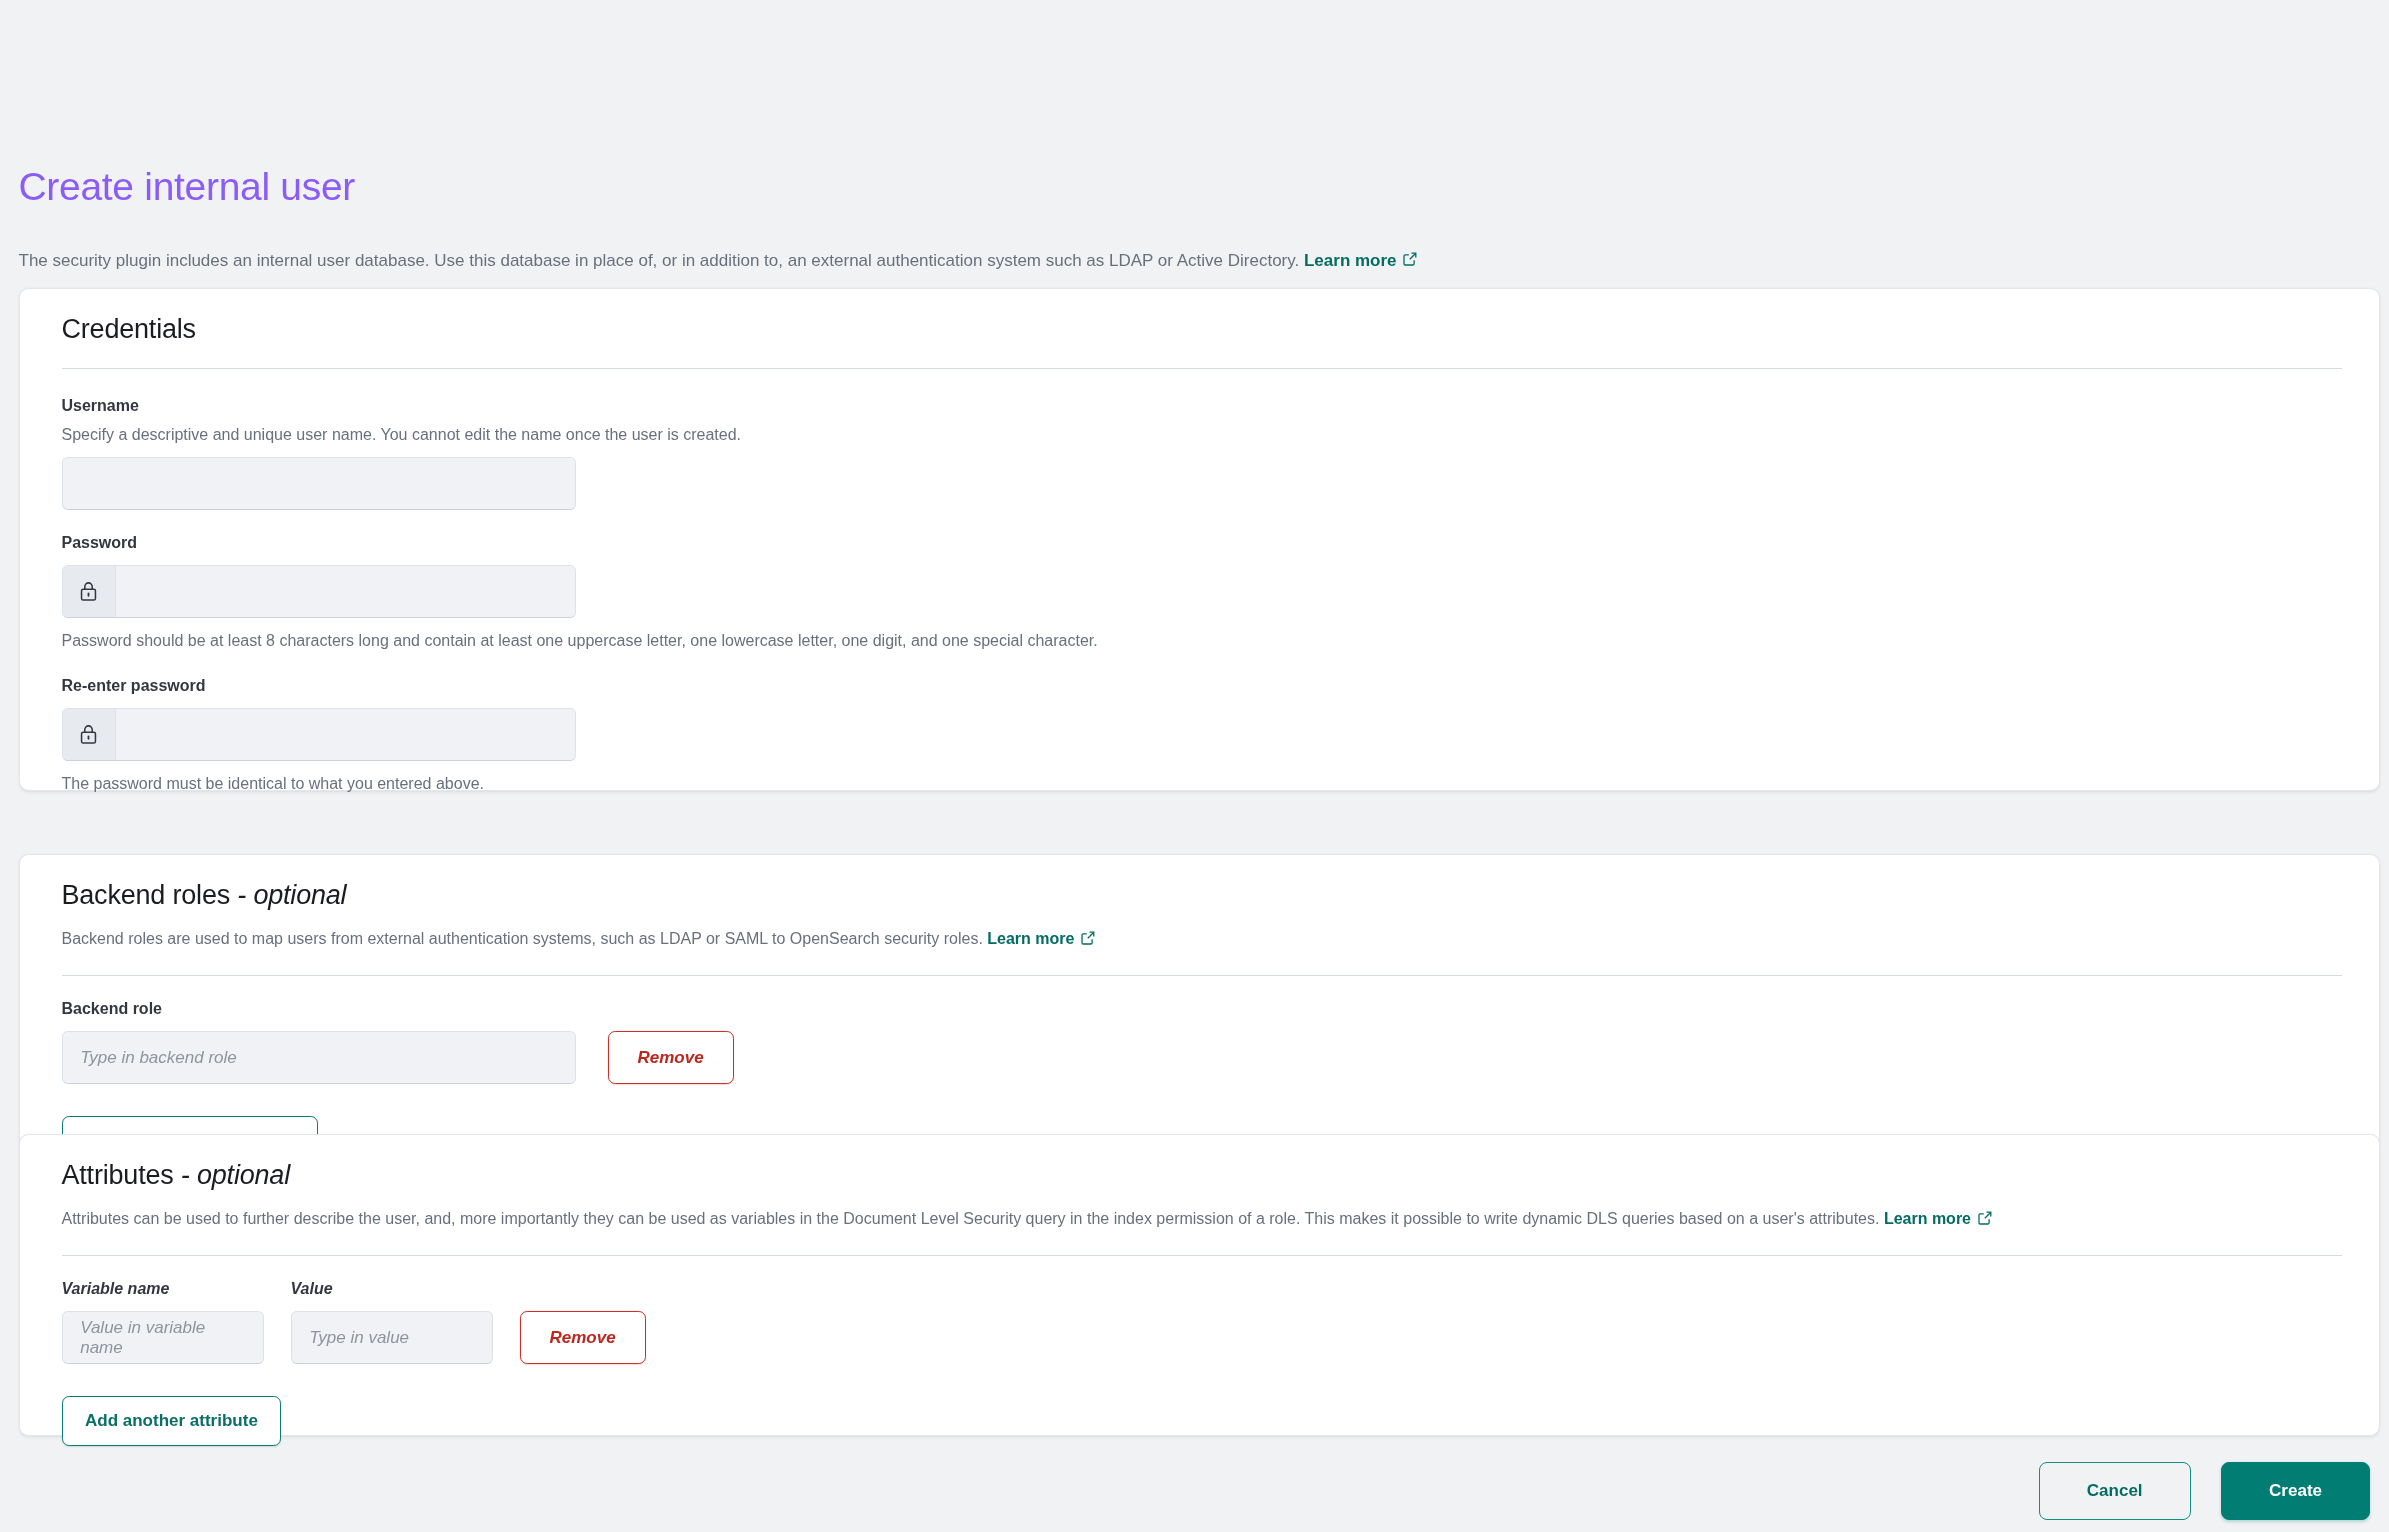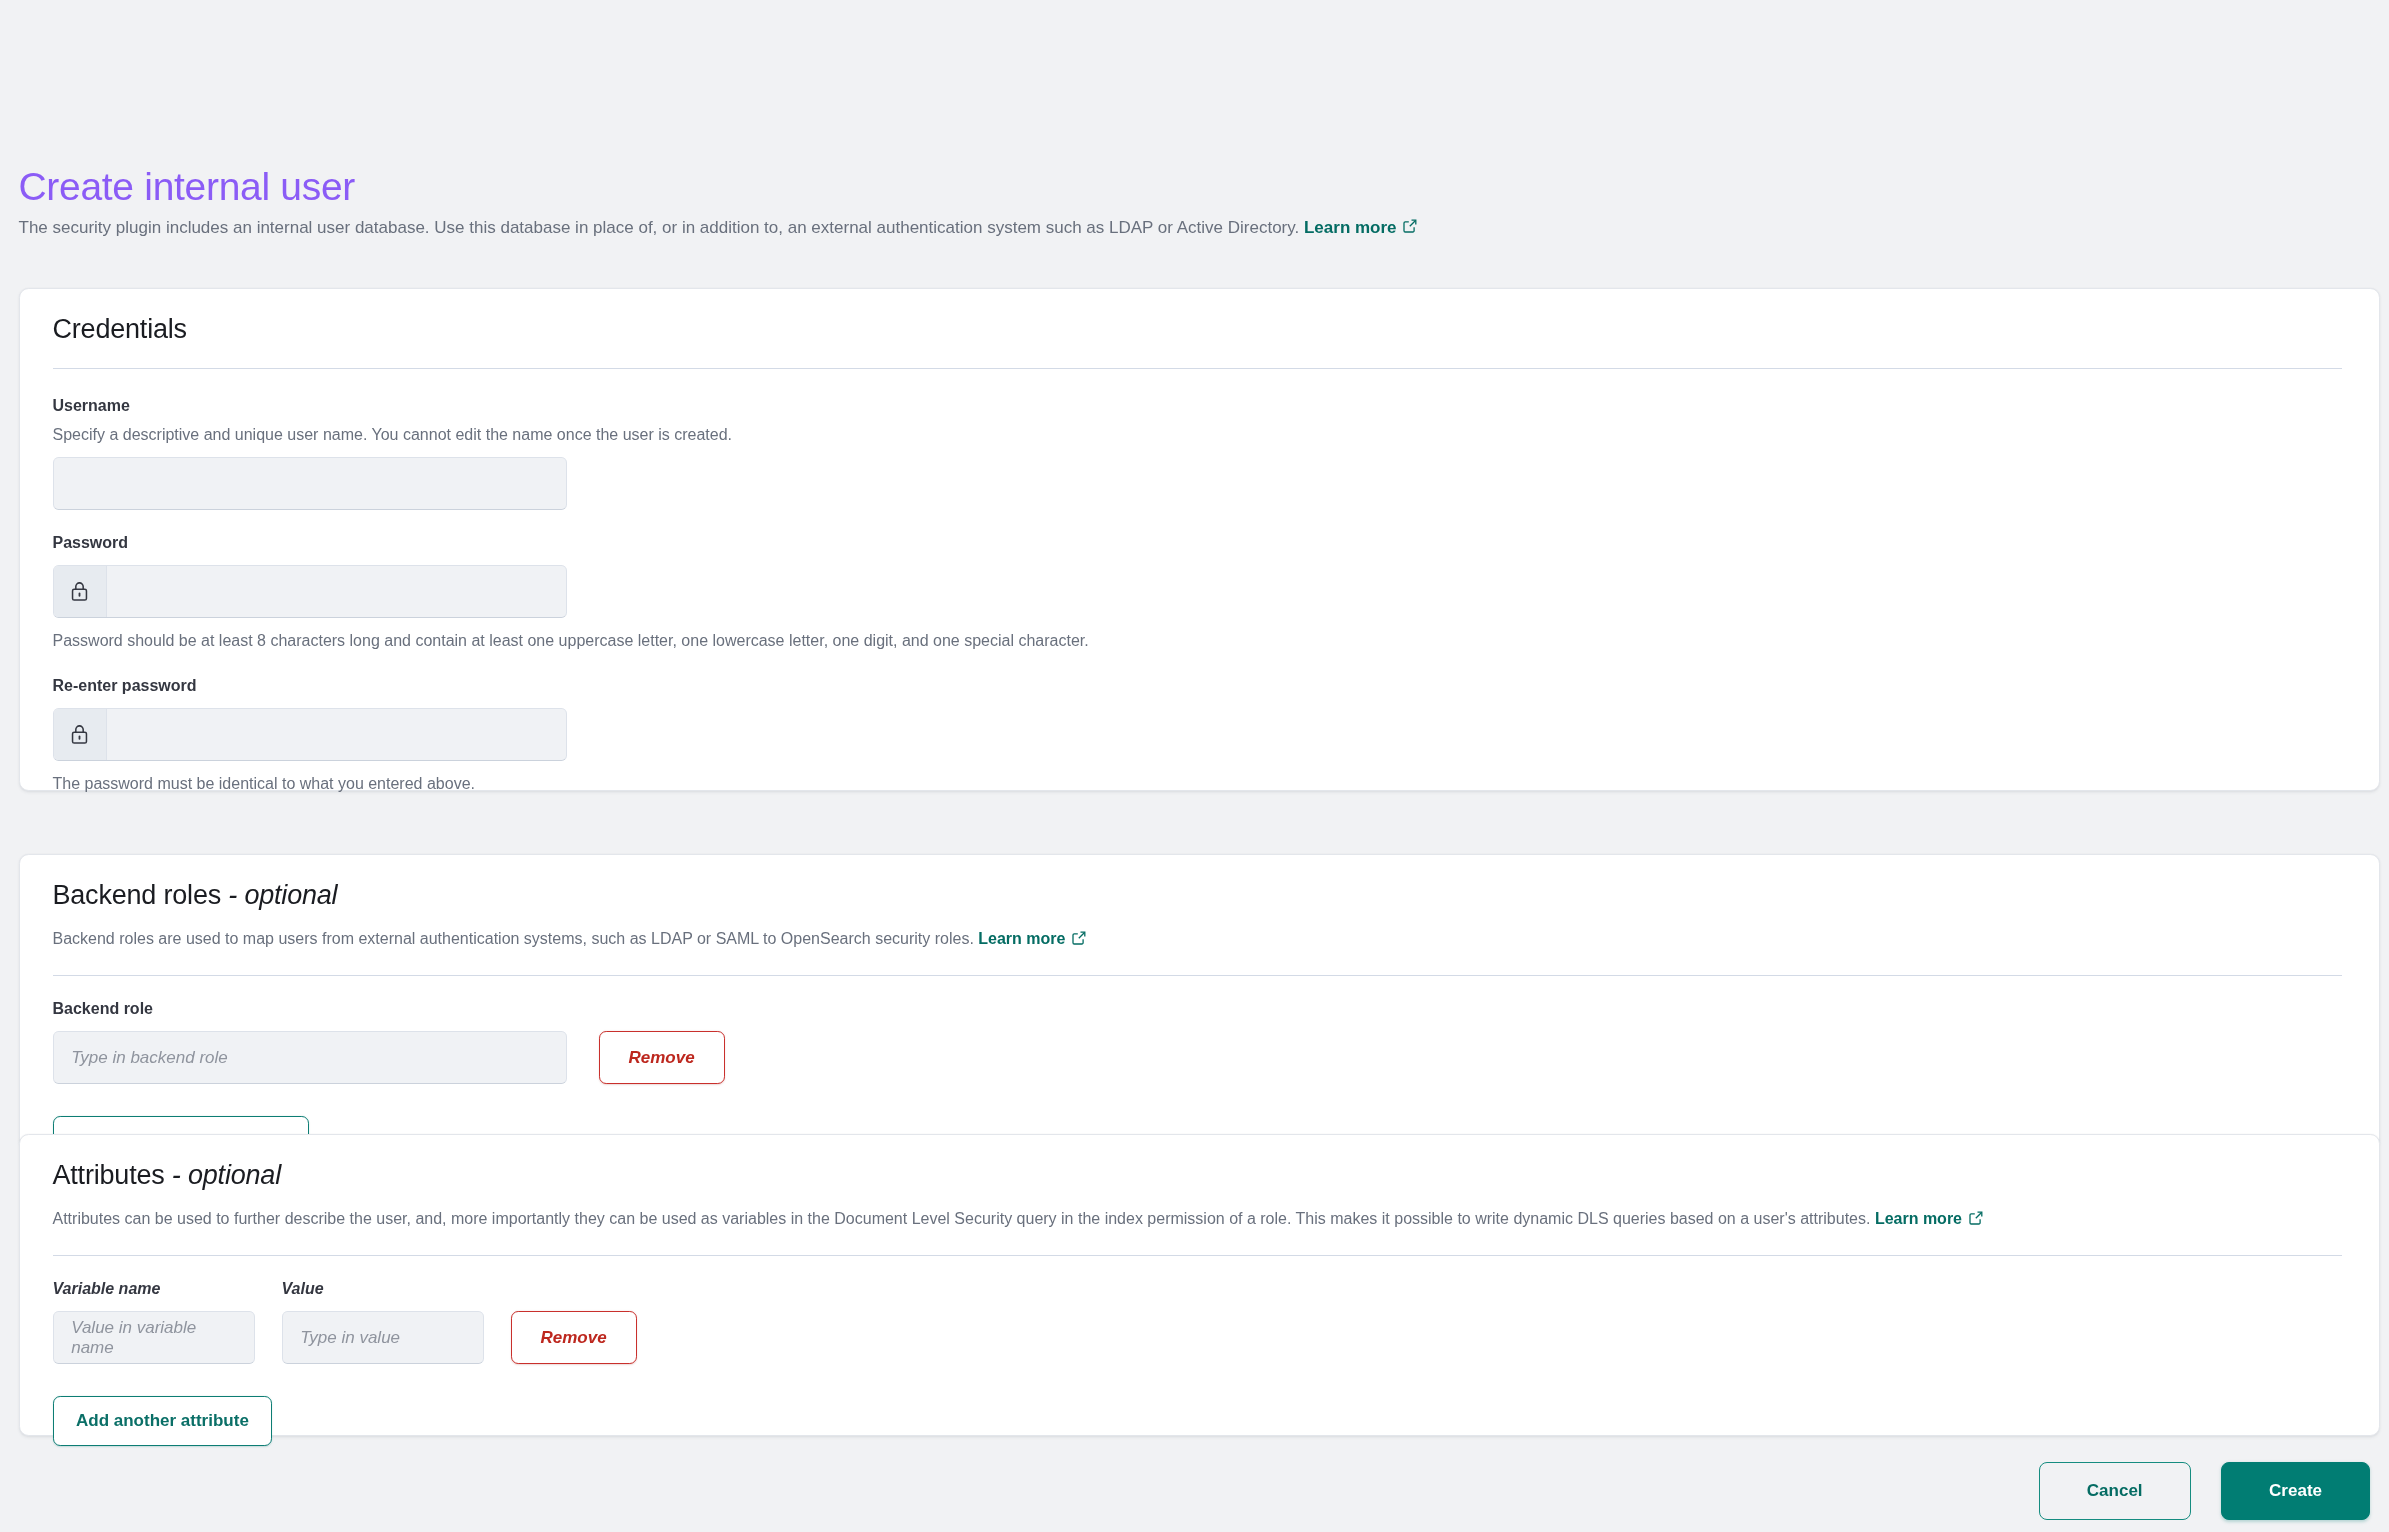--- a/index.html
+++ b/index.html
@@ -21,21 +21,21 @@
   .header { position: absolute; left: 18.5px; top: 165px; width: 2346px; }
   .page-title {
     font-size: 39px;
     font-weight: 300;
     color: #8b5cf6;
     letter-spacing: -0.3px;
     line-height: 1.15;
     margin: 0;
   }
   .page-subtitle {
-    margin-top: 5px;
+    margin-top: 38px;
     font-size: 17px;
     color: #69707D;
     line-height: 1.5;
   }
 
   .link {
     color: #046C63;
     font-weight: bold;
     text-decoration: none;
     white-space: nowrap;
@@ -49,21 +49,21 @@
   
   .panel {
     position: absolute;
     left: 18.5px;
     width: 2361px;
     background: #FFFFFF;
     border: 0.8px solid #E3E6EB;
     border-radius: 9.6px;
     box-shadow: 0 1.6px 3.2px rgba(50,60,80,0.06), 0 0.8px 1.6px rgba(50,60,80,0.05);
   }
-  .panel-inner { padding: 24px 37px 32px 33px; }
+  .panel-inner { padding: 24px 37px 32px 42px; }
   .panel-title {
     font-size: 27px;
     font-weight: 300;
     color: #1a1c21;
     line-height: 1.2;
     margin: 0;
     letter-spacing: -0.2px;
   }
   .panel-title .opt {
     font-style: italic;

